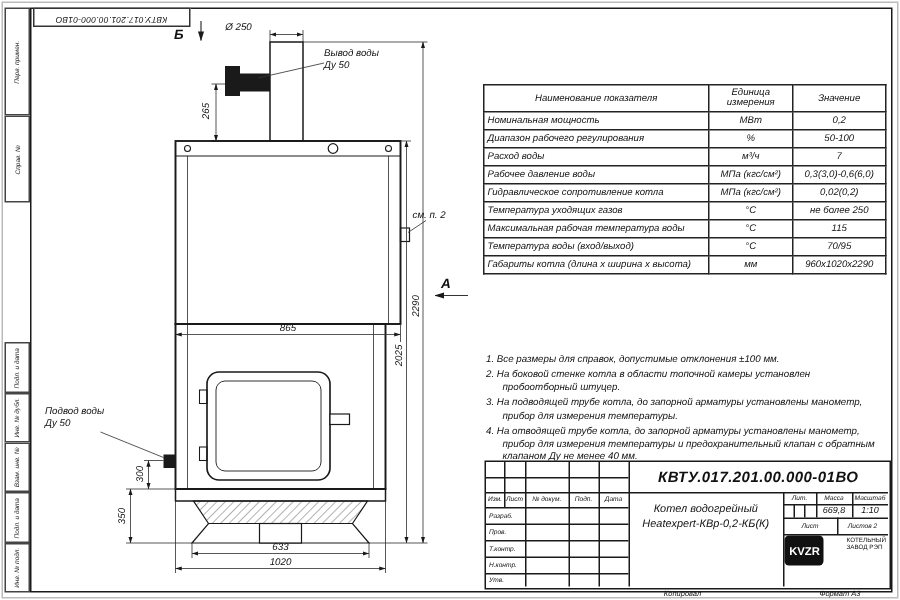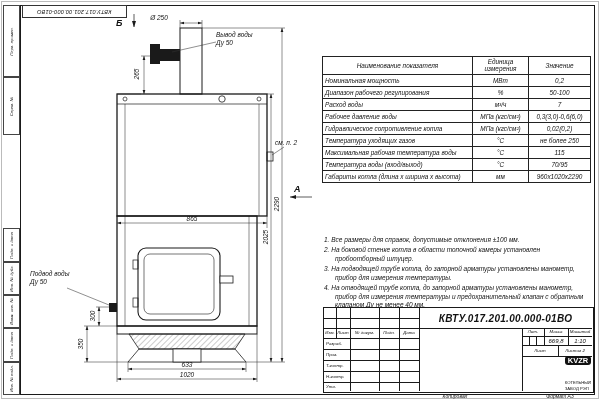--- a/index.html
+++ b/index.html
@@ -31,21 +31,21 @@
   .notes { position:absolute; left:324px; top:236px; width:266px; font-size:6.5px; font-style:italic; line-height:1.3; }
   .note { margin-bottom:2px; padding-left:11px; text-indent:-11px; }
 
   
   .title-block { position:absolute; left:323px; top:307px; width:271px; height:86px; border:1.4px solid #1a1a1a; background:#fff; font-style:italic; }
   .vl { position:absolute; width:1px; background:#1a1a1a; }
   .hl { position:absolute; height:1px; background:#1a1a1a; }
   .tbt { position:absolute; font-size:4.4px; color:#111; text-align:center; white-space:nowrap; overflow:hidden; }
   .doc-num { position:absolute; left:95px; top:0; width:173px; height:20px; display:flex; align-items:center; justify-content:center; font-size:10px; font-weight:bold; letter-spacing:.3px; }
   .prod-name { position:absolute; left:96px; top:26px; width:101px; text-align:center; font-size:7.3px; line-height:1.35; }
-  .logo-cell { position:absolute; left:199px; top:49px; width:68px; height:33px; display:flex; align-items:flex-end; justify-content:center; gap:15px;flex-direction:column; }
+  .logo-cell { position:absolute; left:199px; top:49px; width:68px; height:33px; display:flex; align-items:flex-start; justify-content:center; gap:15px; }
   .logo-box { width:26px; height:20px; background:#111; border-radius:3px; color:#fff; display:flex; align-items:center; justify-content:center; font-size:7.5px; font-weight:bold; font-style:normal; }
   .logo-txt { font-size:4.2px; line-height:1.3; font-style:normal; color:#111; }
 
   .bottom-copy { position:absolute; left:390px; top:393px; width:130px; text-align:center; font-size:5px; font-style:italic; }
   .bottom-format { position:absolute; left:527px; top:393px; width:66px; text-align:center; font-size:5px; font-style:italic; }
 </style>
 </head>
 <body>
 
 <div class="sheet">
@@ -276,20 +276,24 @@
     <div class="tbt" style="left:55px;top:22px;width:20px;">Подп.</div>
     <div class="tbt" style="left:75px;top:22px;width:20px;">Дата</div>
 
     <div class="tbt" style="left:2px;top:33px;width:24px;text-align:left;">Разраб.</div>
     <div class="tbt" style="left:2px;top:44px;width:24px;text-align:left;">Пров.</div>
     <div class="tbt" style="left:2px;top:55px;width:24px;text-align:left;">Т.контр.</div>
     <div class="tbt" style="left:2px;top:66px;width:24px;text-align:left;">Н.контр.</div>
     <div class="tbt" style="left:2px;top:76px;width:24px;text-align:left;">Утв.</div>
 
     <div class="doc-num">КВТУ.017.201.00.000-01ВО</div>
+    <div class="prod-name">
+      <div>Котел водогрейный</div>
+      <div>Heatexpert-КВр-0,2-КБ(К)</div>
+    </div>
 
     <div class="tbt" style="left:198px;top:21px;width:22px;">Лит.</div>
     <div class="tbt" style="left:220px;top:21px;width:24px;">Масса</div>
     <div class="tbt" style="left:244px;top:21px;width:24px;">Масштаб</div>
     <div class="tbt" style="left:220px;top:29.5px;width:24px;font-size:6px;">669,8</div>
     <div class="tbt" style="left:244px;top:29.5px;width:24px;font-size:6px;">1:10</div>
 
     <div class="tbt" style="left:198px;top:40px;width:36px;">Лист</div>
     <div class="tbt" style="left:234px;top:40px;width:34px;">
       <span>Листов</span>

